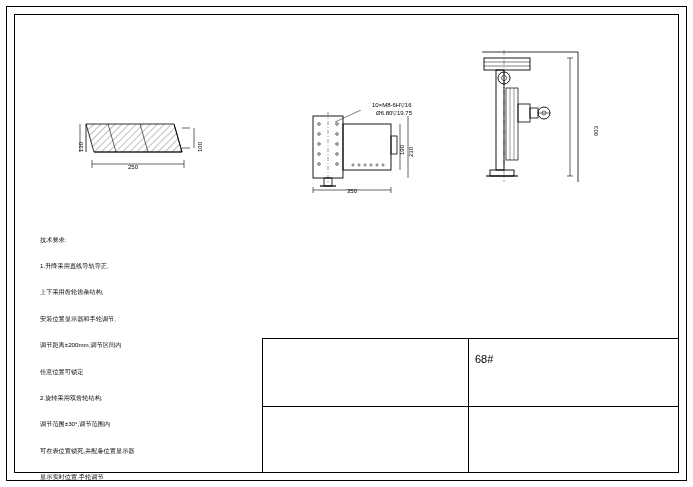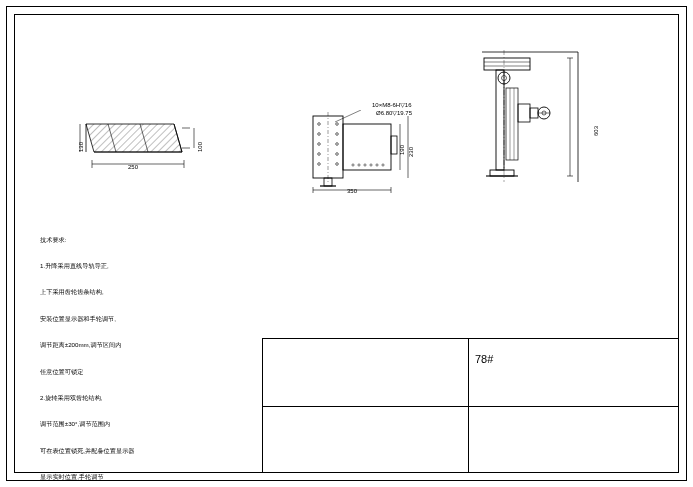--- a/index.html
+++ b/index.html
@@ -235,16 +235,16 @@
     <span class="n">显示实时位置,手轮调节</span>
     
     
     
     
   </div>
 
   <div id="titleblock">
     <div class="hline" style="top:67px;"></div>
     <div class="vline" style="left:205px;"></div>
-    <div id="material">78#</div>
+    <div id="material">68#</div>
   </div>
 
 </div>
 
 </body></html>

